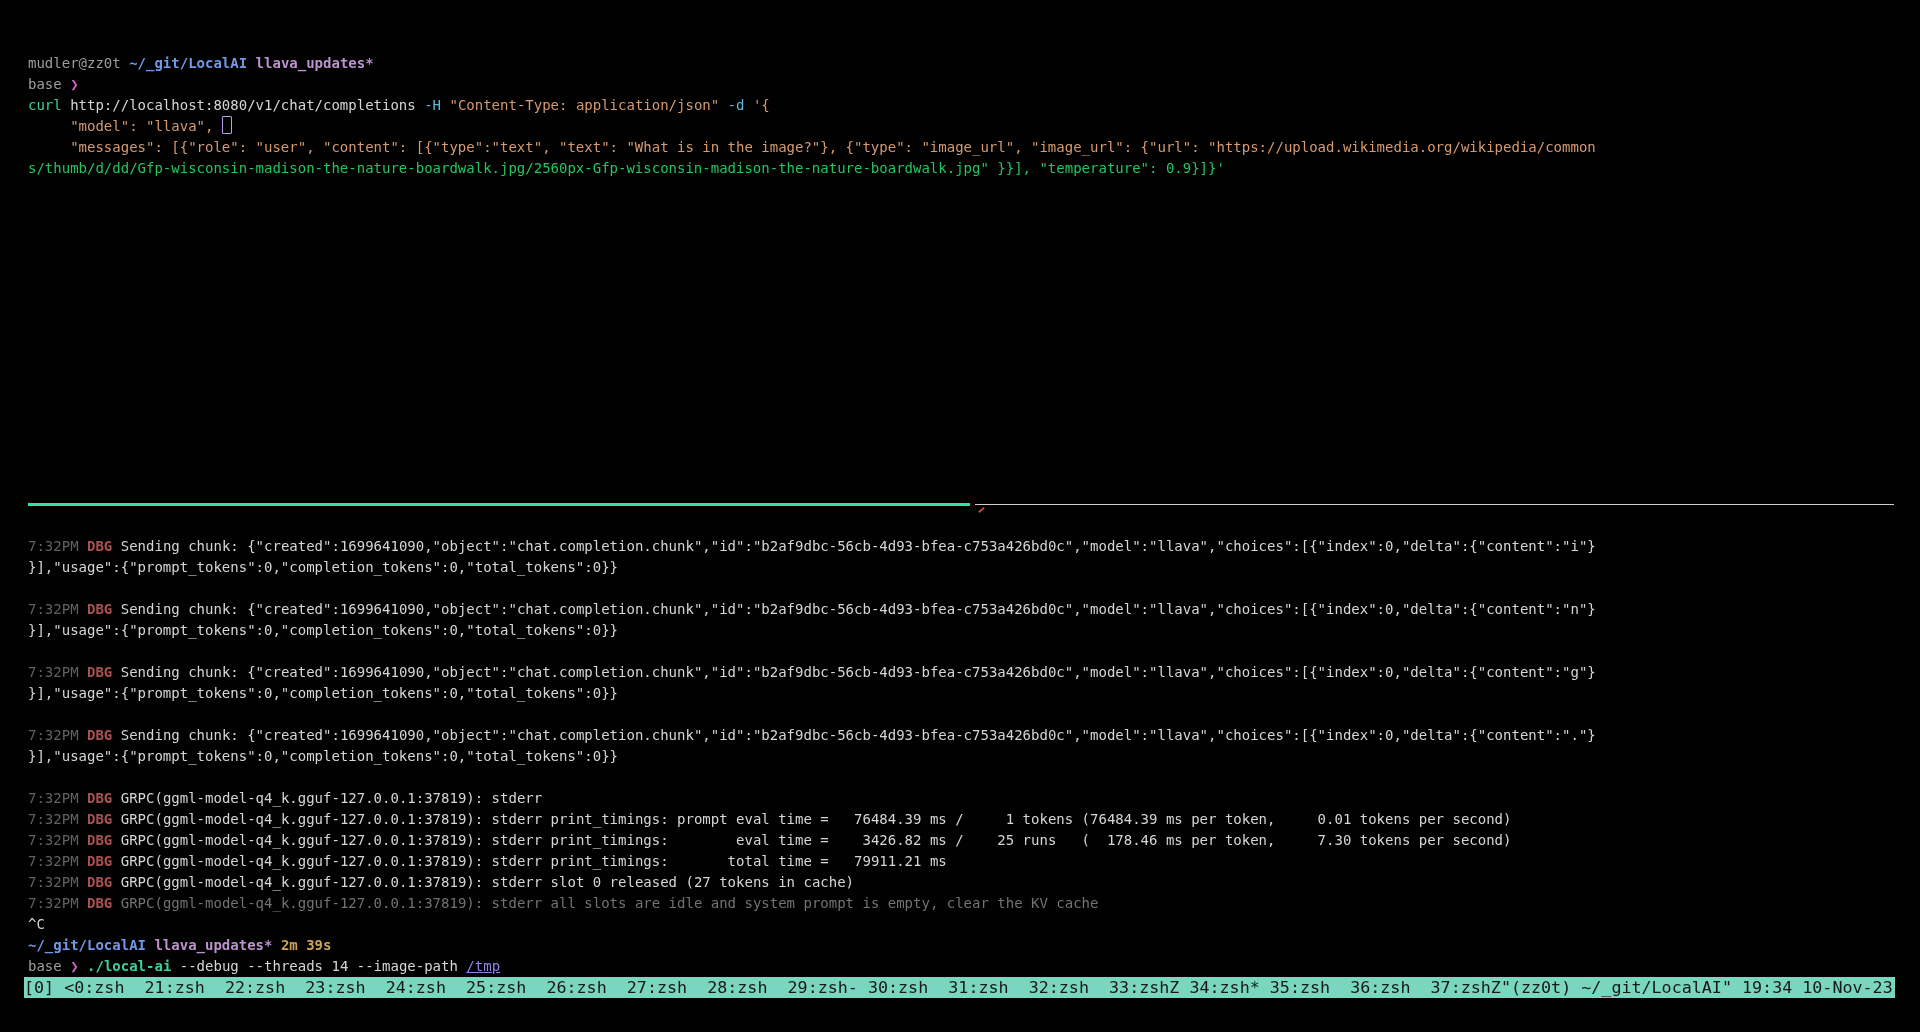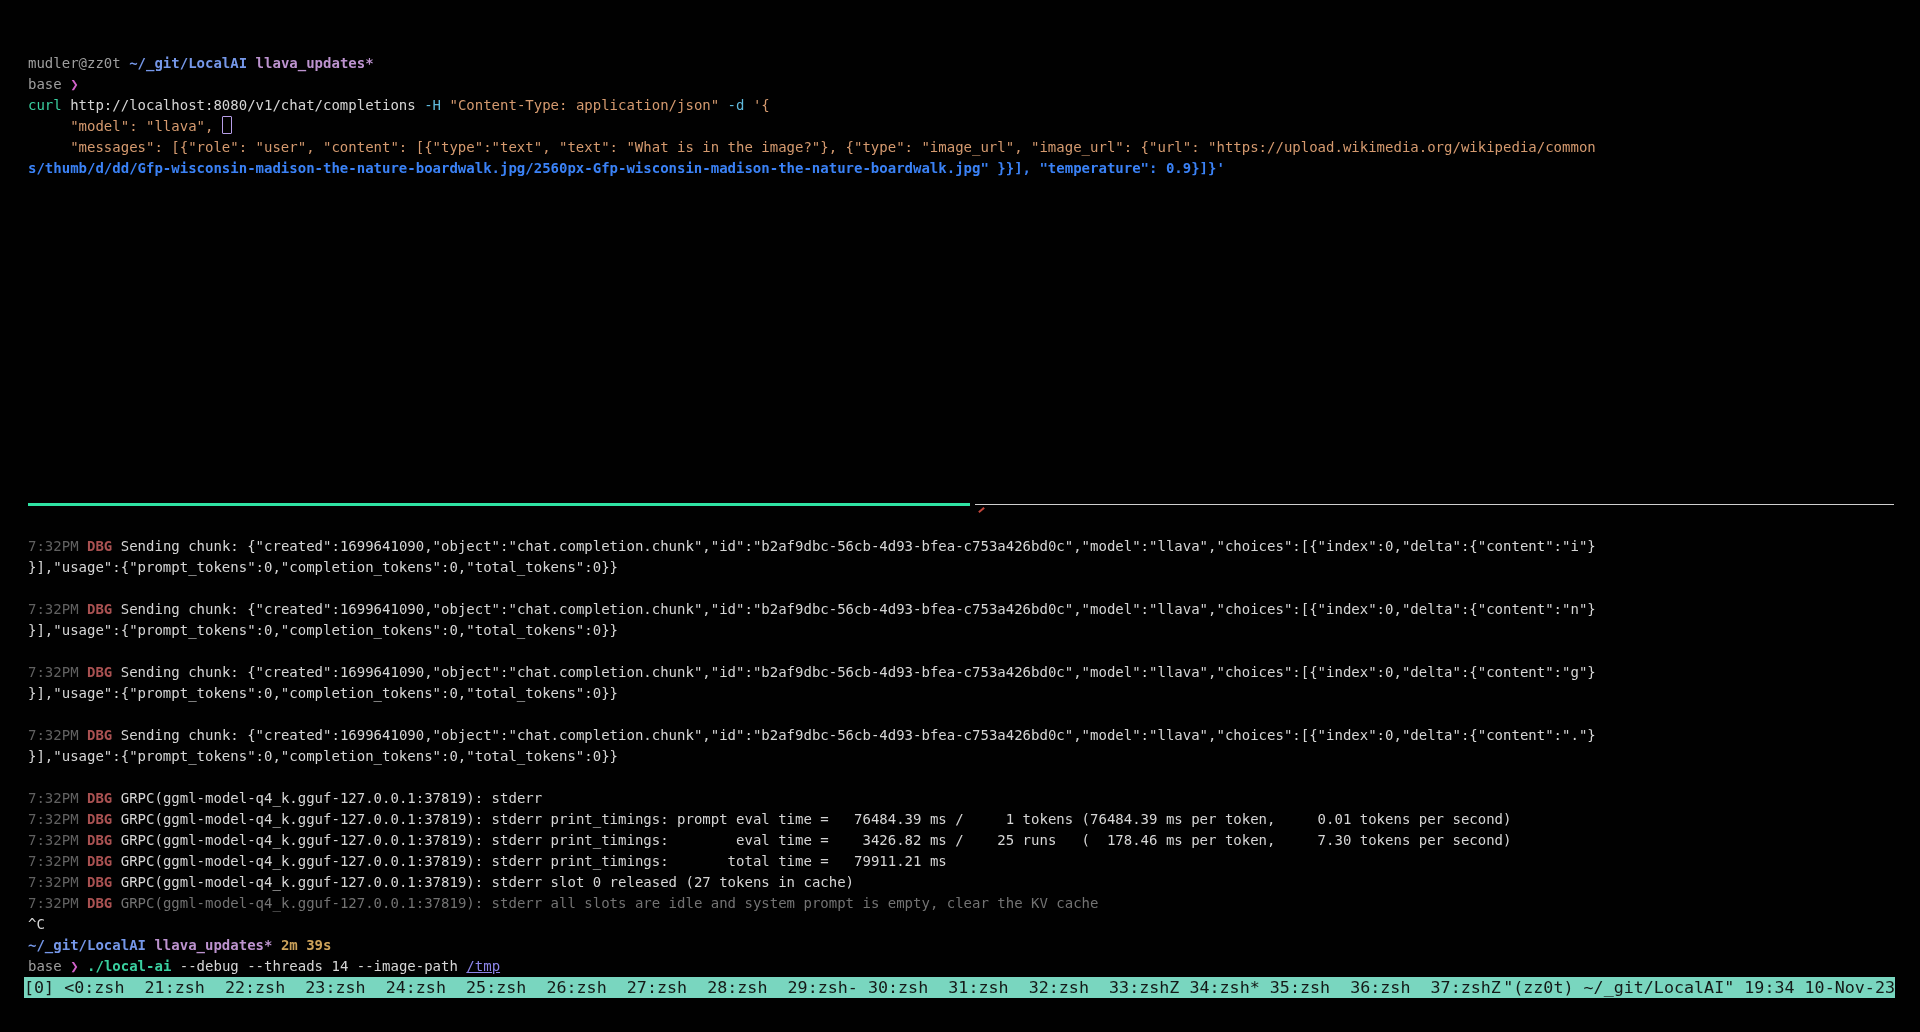--- a/index.html
+++ b/index.html
@@ -15,34 +15,34 @@
   .div-white { position:absolute; left:947px; top:10px; width:919px; height:1px; background:#cfcfcf; }
   .div-tick  { position:absolute; left:950px; top:15px; width:7px; height:2px; background:#c2463c; transform:rotate(-40deg); }
   .cursor-box {
     display:inline-block; width:10px; height:18px;
     border:1.5px solid #b79ee8; border-radius:1px; vertical-align:-3px;
   }
   .statusbar {
     position:absolute; left:24px; top:977px; width:1871px; height:21px;
     background:#79d6bf; color:#141917;
     font-size:16.7px; line-height:21px;
-    display:flex; justify-content:space-between; white-space:pre; overflow:hidden;
+    display:flex; justify-content:flex-start; white-space:pre; overflow:hidden;
   }
 </style>
 </head>
 <body>
 
 <div class="terminal">
   <div>
       <div class="tline"><span style="color: rgb(158, 158, 158);">mudler@zz0t </span><span style="color: rgb(117, 151, 232); font-weight: bold;">~/_git/LocalAI</span><span style="color: rgb(189, 147, 207); font-weight: bold;"> llava_updates*</span></div>
       <div class="tline"><span style="color: rgb(158, 158, 158);">base </span><span style="color: rgb(209, 97, 201);">❯</span></div>
       <div class="tline"><span style="color: rgb(58, 208, 160);">curl</span><span style="color: rgb(214, 214, 214);"> http://localhost:8080/v1/chat/completions </span><span style="color: rgb(95, 185, 220);">-H</span><span style="color: rgb(214, 214, 214);"> </span><span style="color: rgb(213, 154, 111);">"Content-Type: application/json"</span><span style="color: rgb(214, 214, 214);"> </span><span style="color: rgb(95, 185, 220);">-d</span><span style="color: rgb(214, 214, 214);"> </span><span style="color: rgb(213, 154, 111);">'{</span></div>
       <div class="tline"><span style="color: rgb(213, 154, 111);">     "model": "llava", </span><span class="cursor-box"></span></div>
       <div class="tline"><span style="color: rgb(213, 154, 111);">     "messages": [{"role": "user", "content": [{"type":"text", "text": "What is in the image?"}, {"type": "image_url", "image_url": {"url": "https://upload.wikimedia.org/wikipedia/common</span></div>
-      <div class="tline"><span style="color: #3b82f6; font-weight: bold;">s/thumb/d/dd/Gfp-wisconsin-madison-the-nature-boardwalk.jpg/2560px-Gfp-wisconsin-madison-the-nature-boardwalk.jpg" }}], "temperature": 0.9}]}'</span></div>
+      <div class="tline"><span style="color: #22c55e;">s/thumb/d/dd/Gfp-wisconsin-madison-the-nature-boardwalk.jpg/2560px-Gfp-wisconsin-madison-the-nature-boardwalk.jpg" }}], "temperature": 0.9}]}'</span></div>
       <div class="tline"> </div>
       <div class="tline"> </div>
       <div class="tline"> </div>
       <div class="tline"> </div>
       <div class="tline"> </div>
       <div class="tline"> </div>
       <div class="tline"> </div>
       <div class="tline"> </div>
       <div class="tline"> </div>
       <div class="tline"> </div>

